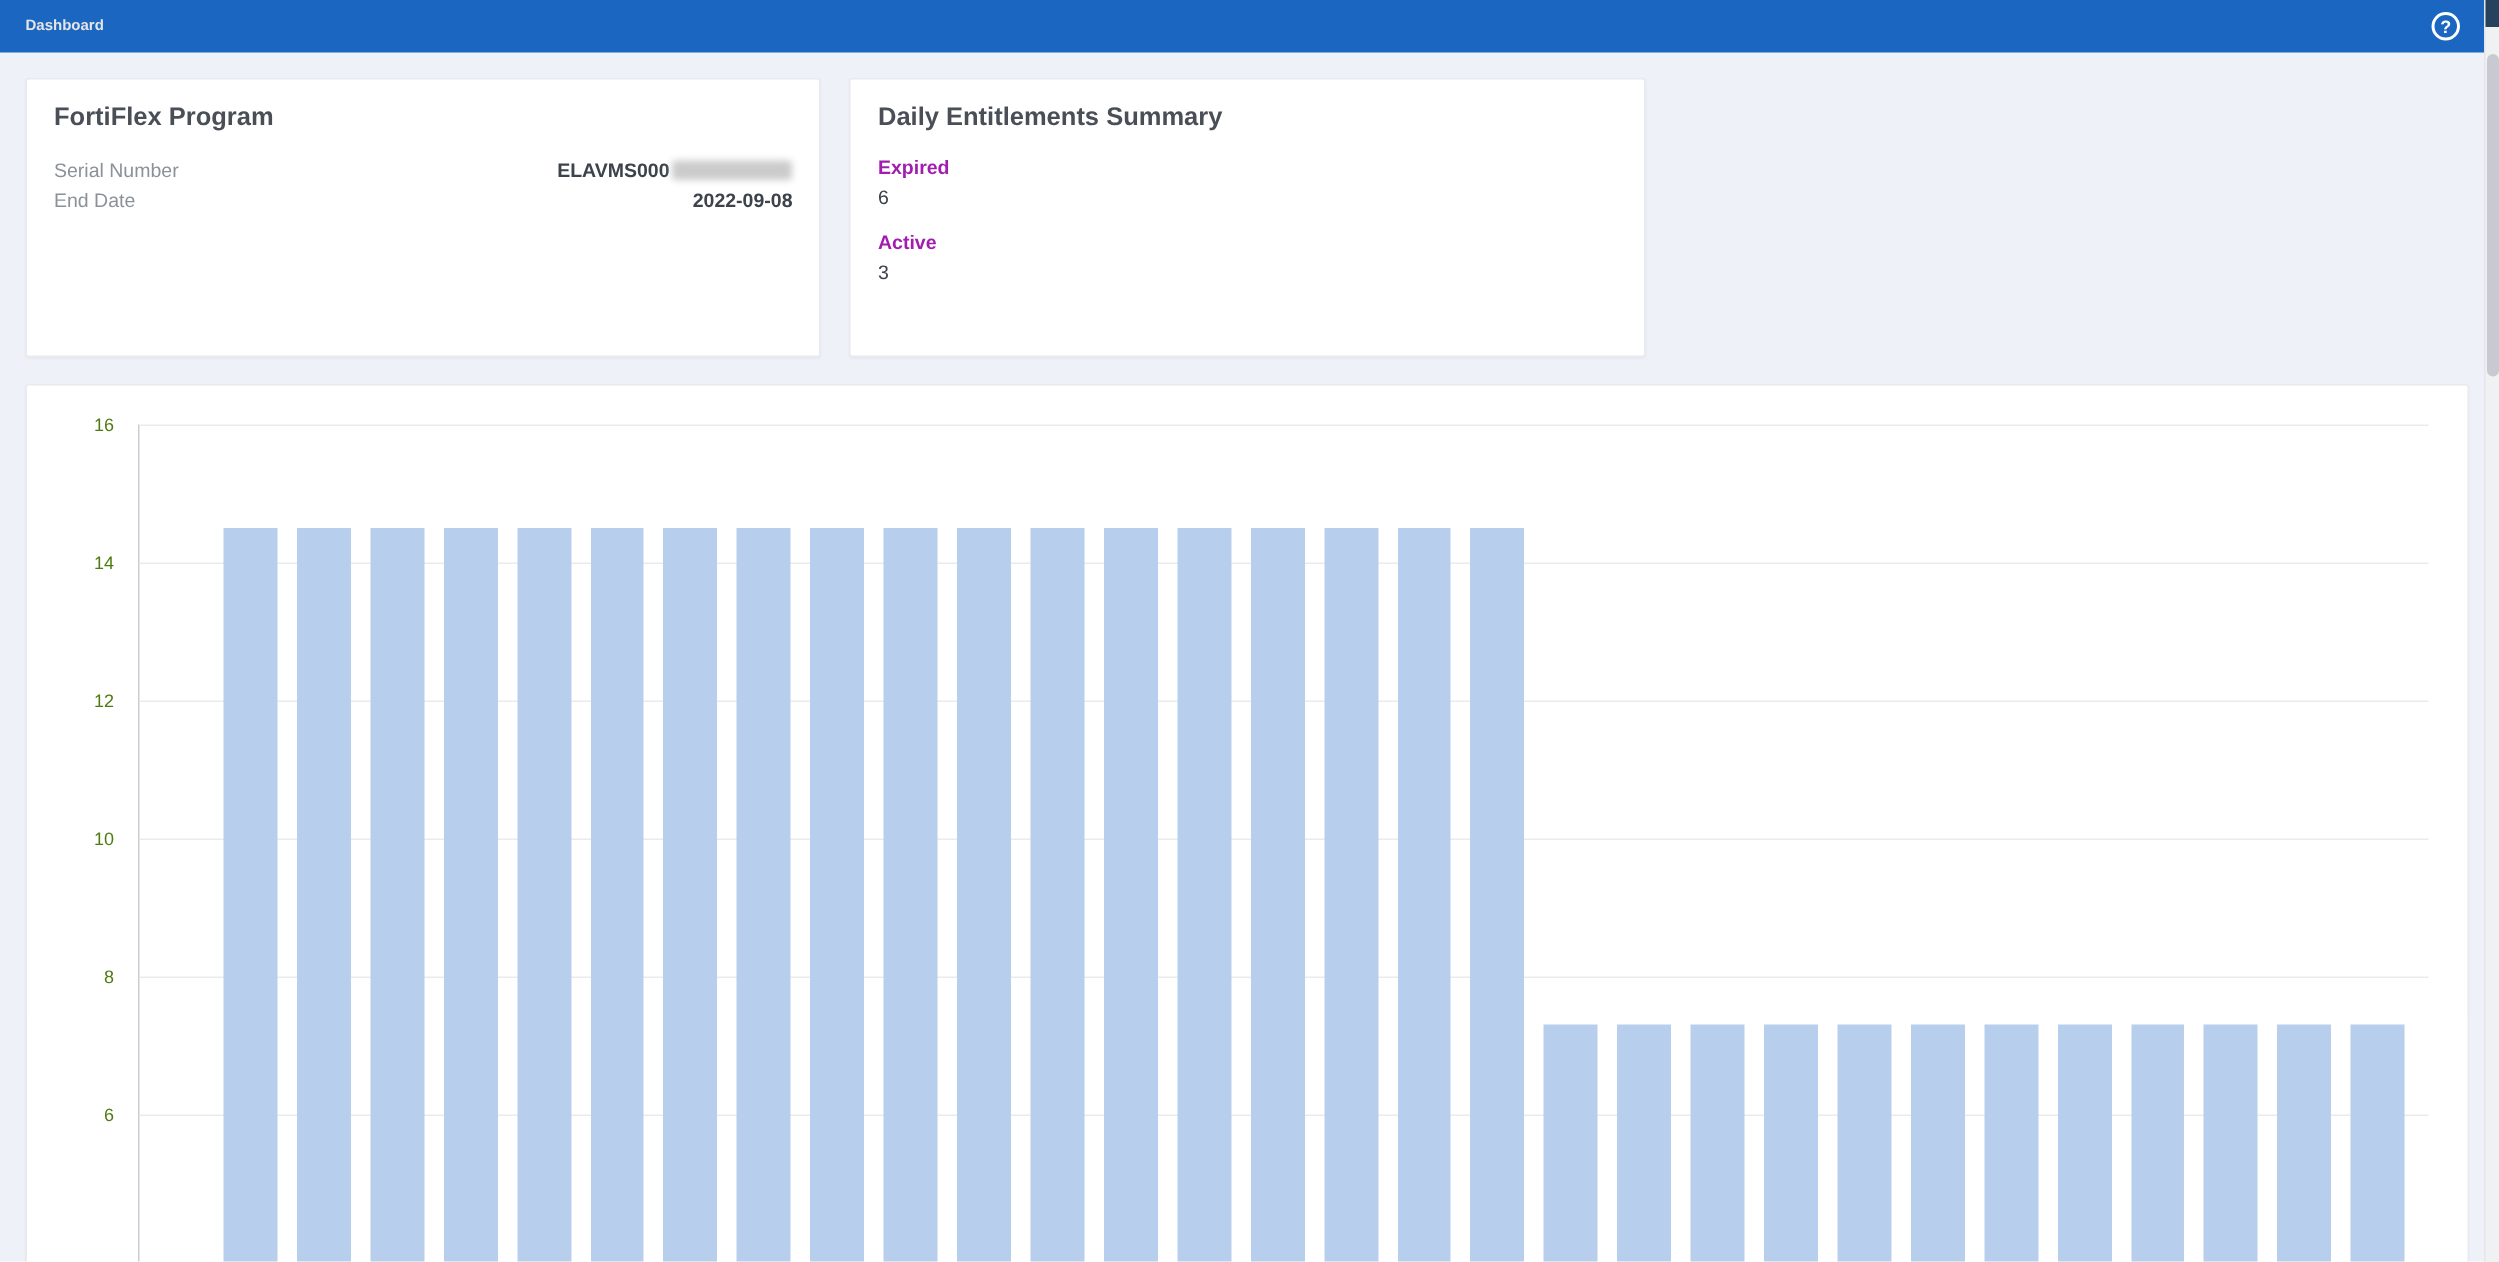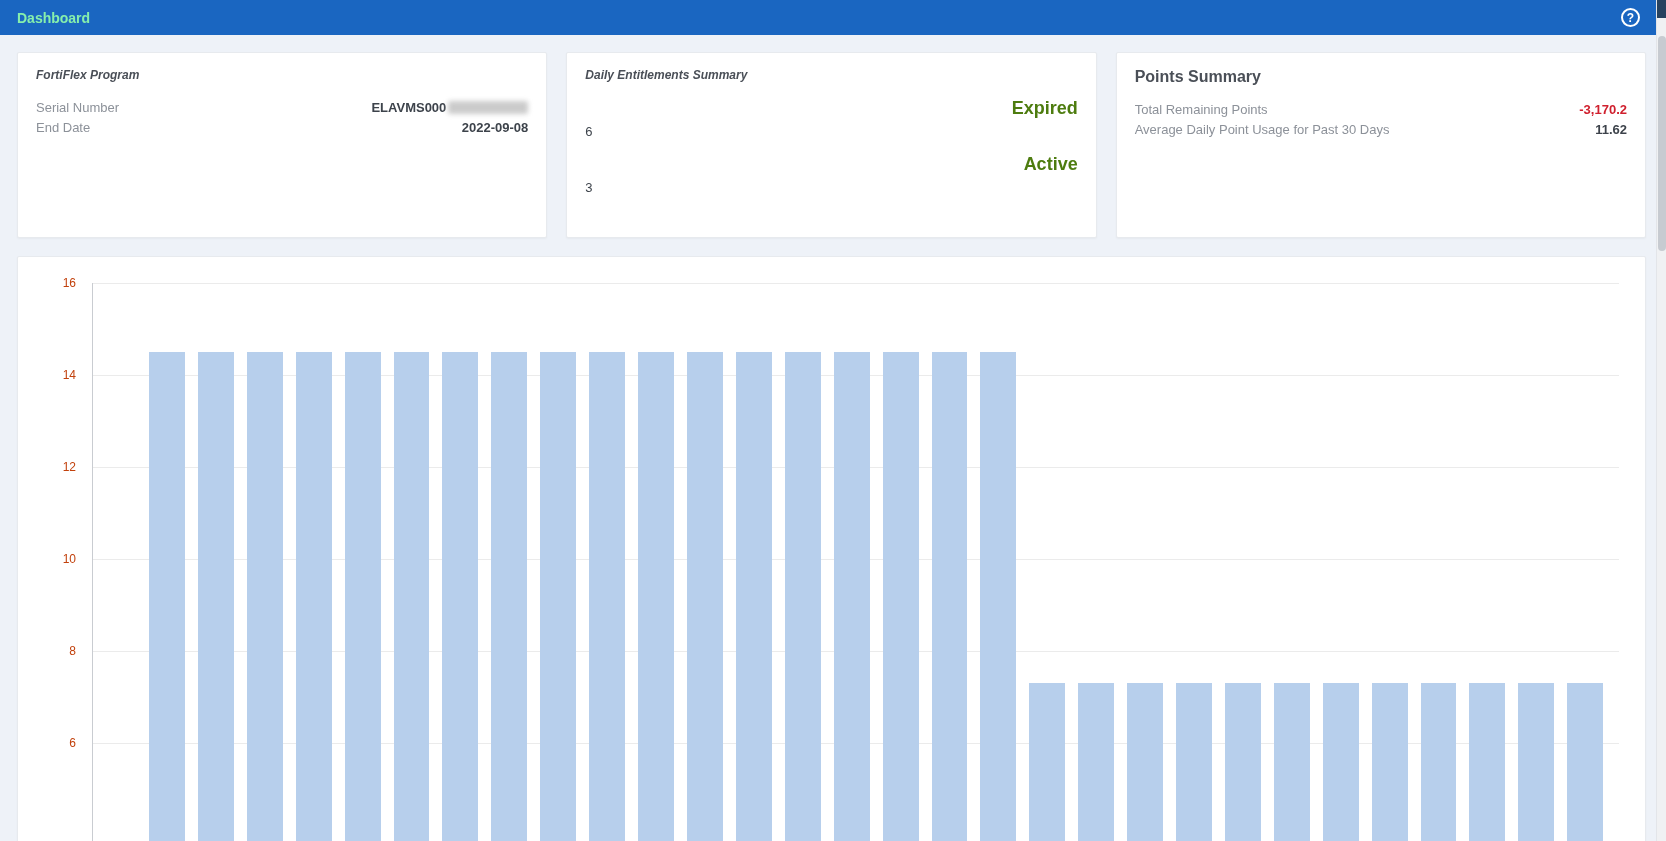--- a/index.html
+++ b/index.html
@@ -13,21 +13,21 @@
 
   
   .topbar {
     height: 35px;
     background: #1a66c1;
     display: flex;
     align-items: center;
     justify-content: space-between;
     padding: 0 26px 0 17px;
   }
-  .topbar-title { color: #86efac; font-weight: bold; font-size: 14px; }
+  .topbar-title { color: #e5e5e5; font-weight: bold; font-size: 10px; }
   .help-circle {
     width: 19px; height: 19px;
     border: 2px solid #ffffff;
     border-radius: 50%;
     color: #ffffff;
     font-size: 12px; font-weight: bold;
     display: flex; align-items: center; justify-content: center;
     cursor: pointer;
     line-height: 1;
   }
@@ -57,57 +57,57 @@
   }
   .card {
     background: #ffffff;
     border: 1px solid #e7eaee;
     border-radius: 2px;
     box-shadow: 0 1px 2px rgba(0,0,0,0.04);
     padding: 15px 18px;
   }
   .cards-row .card { min-height: 186px; }
 
-  .card-title { font-size: 12px; font-weight: 600; color: #4a4f57; margin-bottom: 16px; font-style: italic; }
+  .card-title { font-size: 17px; font-weight: 600; color: #4a4f57; margin-bottom: 16px; }
   .card-title-lg { font-size: 16px; font-weight: 600; color: #4a4f57; margin-bottom: 14px; }
 
   .kv-row {
     display: flex; justify-content: space-between; align-items: center;
     font-size: 13px; line-height: 19px; margin-bottom: 1px;
   }
   .kv-label { color: #8c9199; text-align: center; }
   .kv-value { color: #3d434b; font-weight: 600; display: flex; align-items: center; }
   .kv-value.neg { font-weight: 600; }
   .redact {
     display: inline-block;
     width: 80px; height: 13px;
     margin-left: 2px;
     background: #cbcbcb;
     border-radius: 2px;
     filter: blur(2.5px);
   }
 
-  .group-label { font-size: 18px; font-weight: bold; color: #4d7c0f; text-align: right; }
+  .group-label { font-size: 13px; font-weight: bold; color: #a21caf; }
   .group-value { font-size: 13px; color: #3d434b; margin-top: 5px; }
   .group + .group { margin-top: 15px; }
 
   
   .chart-card {
     margin-top: 18px;
     height: 830px; 
     padding: 18px 20px;
   }
   .chart-title { font-size: 15px; font-weight: bold; color: #3f4650; margin-bottom: 10px; }
 
   .chart-wrap { position: relative; height: 760px; margin-top: 8px; }
   .y-axis-col { position: absolute; left: 0; top: 0; width: 48px; height: 736px; }
   .ytick {
     position: absolute; right: 10px;
     transform: translateY(-50%);
-    font-size: 12px; color: #c2410c;
+    font-size: 12px; color: #4d7c0f;
   }
   .plot-area {
     position: absolute; left: 54px; right: 6px; top: 0;
     height: 736px;
     background: #ffffff;
     border-left: 1px solid #c9ccd1;
   }
   .gridline {
     position: absolute; left: 0; right: 0;
     height: 1px; background: #ebebeb;
@@ -159,31 +159,20 @@
       <div class="group">
         <div class="group-label">Expired</div>
         <div class="group-value">6</div>
       </div>
       <div class="group">
         <div class="group-label">Active</div>
         <div class="group-value">3</div>
       </div>
     </div>
 
-    <div class="card">
-      <div class="card-title-lg">Points Summary</div>
-      <div class="kv-row">
-        <span class="kv-label">Total Remaining Points</span>
-        <span class="kv-value neg" id="neg-value" style="color: rgb(208, 32, 46);">-3,170.2</span>
-      </div>
-      <div class="kv-row">
-        <span class="kv-label">Average Daily Point Usage for Past 30 Days</span>
-        <span class="kv-value">11.62</span>
-      </div>
-    </div>
 
   </div>
 
   <div class="card chart-card">
     <div class="chart-wrap">
       <div class="y-axis-col" id="y-axis-col">
           <div class="ytick" style="top: 460px;">6</div>
           <div class="ytick" style="top: 368px;">8</div>
           <div class="ytick" style="top: 276px;">10</div>
           <div class="ytick" style="top: 184px;">12</div>

